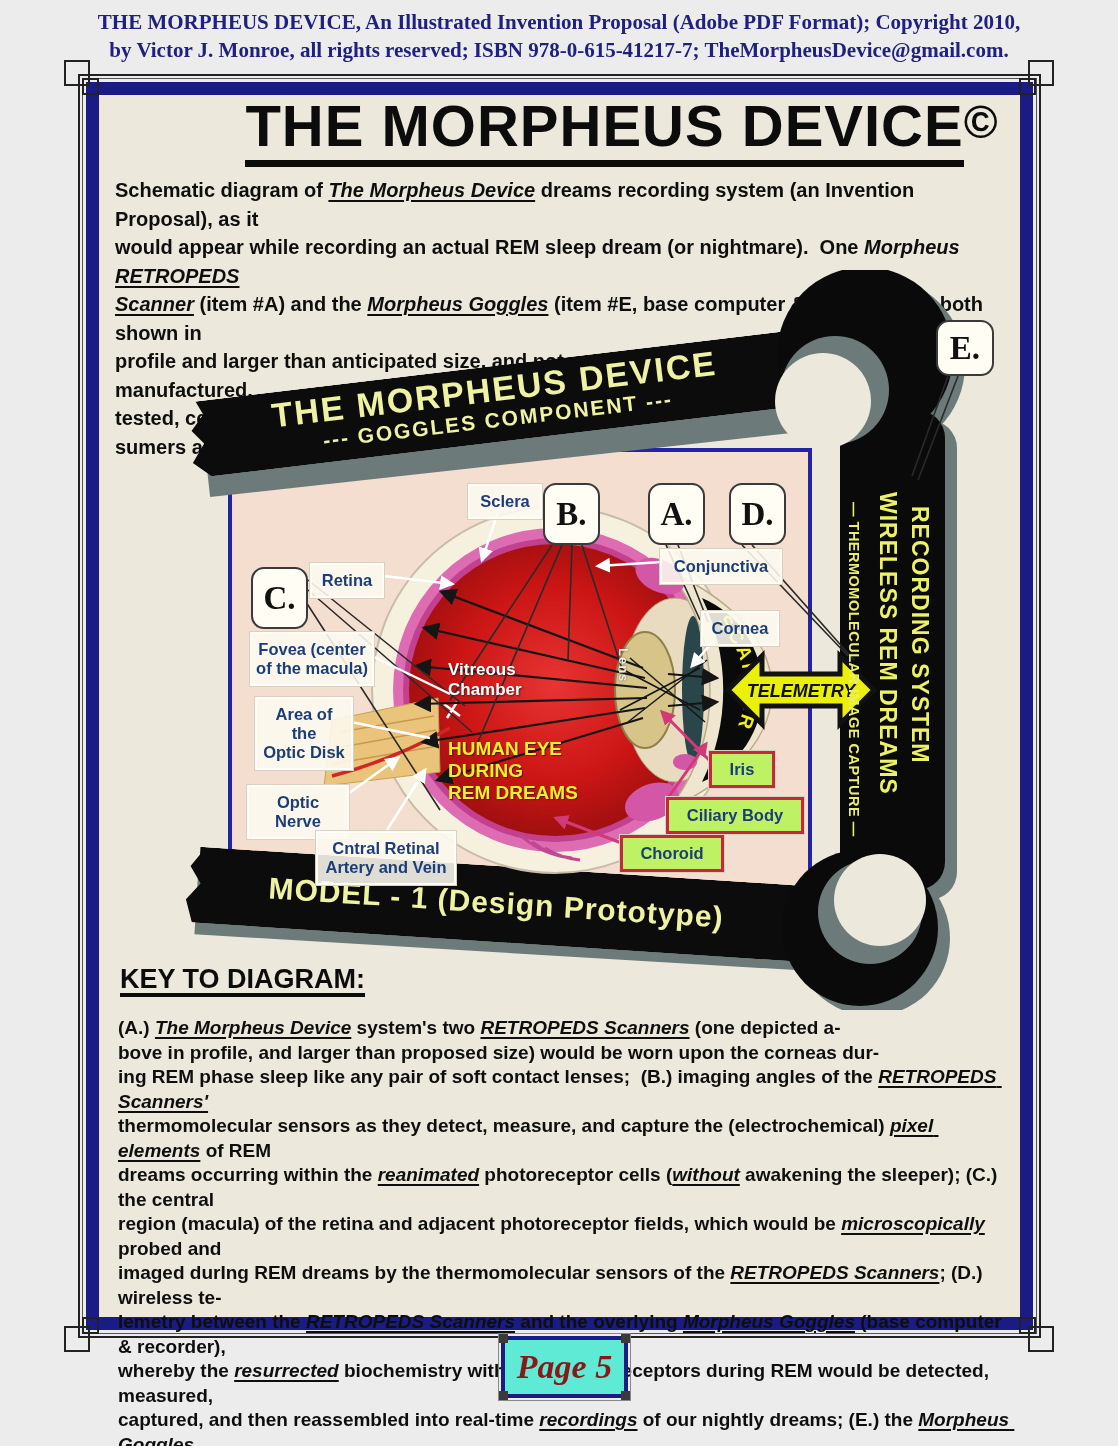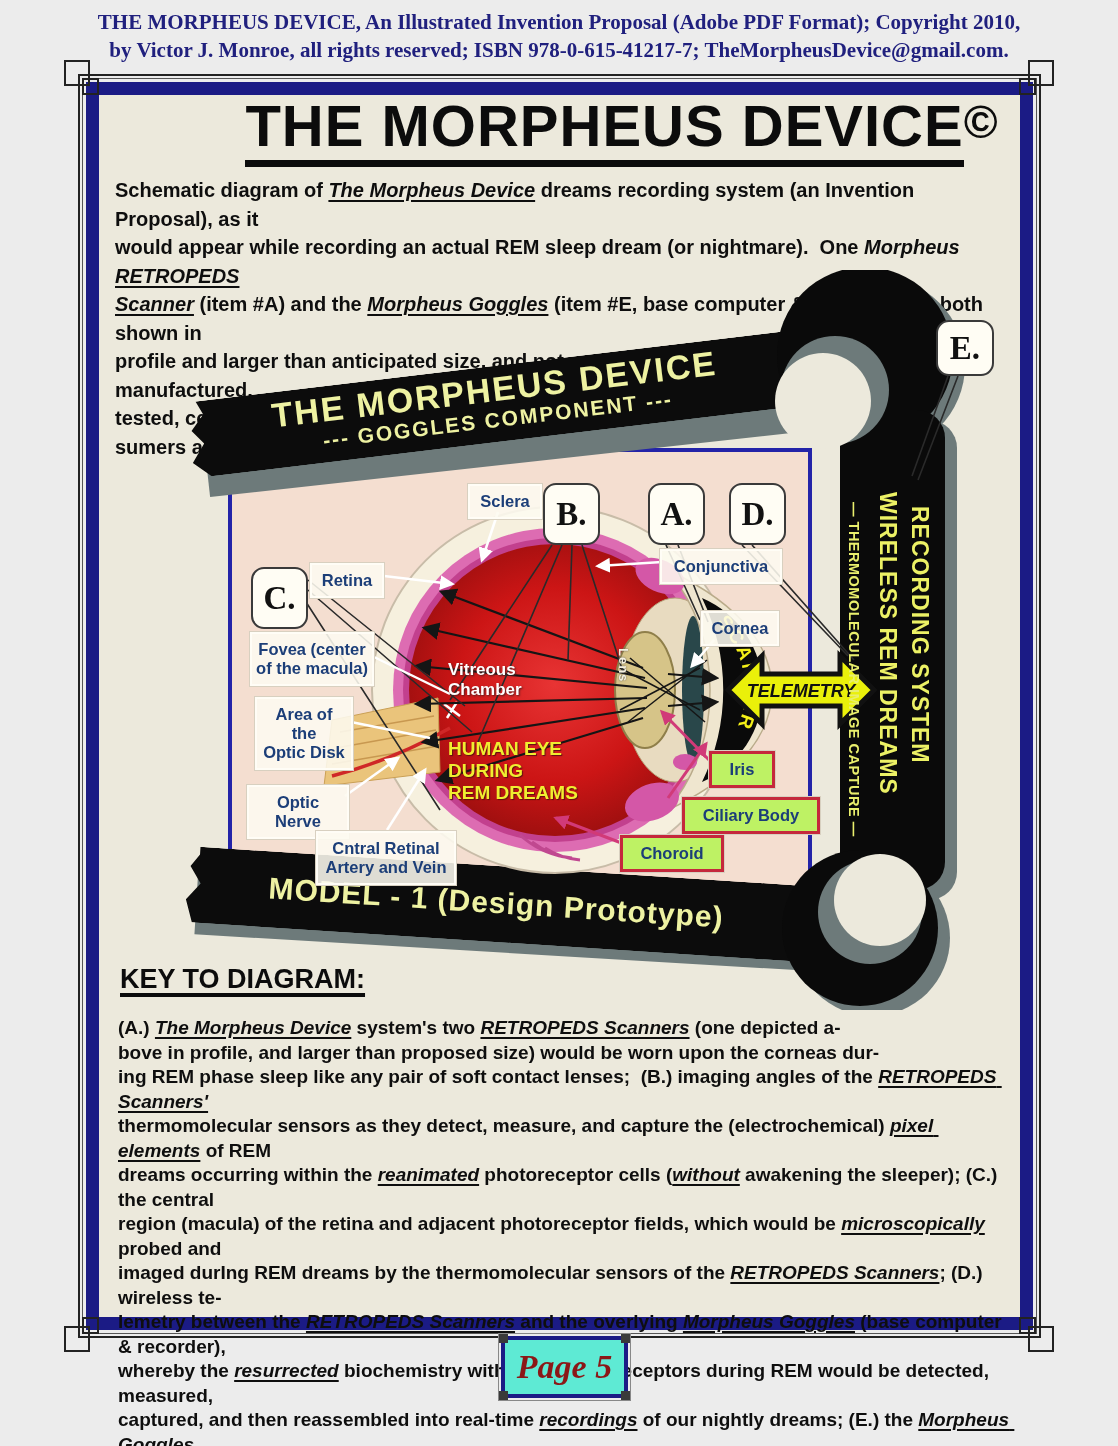--- a/index.html
+++ b/index.html
@@ -234,21 +234,21 @@
     <div class="lbl" style="left:155px;top:427px;width:98px;">
         <span style="display:block">Area of the</span>
         <span style="display:block">Optic Disk</span>
       </div>
     <div class="lbl" style="left:147px;top:515px;width:102px;">Optic Nerve</div>
     <div class="lbl" style="left:216px;top:561px;width:140px;">
         <span style="display:block">Cntral Retinal</span>
         <span style="display:block">Artery and Vein</span>
       </div>
     <div class="lbl lbl-red" style="left:609px;top:481px;width:66px;">Iris</div>
-    <div class="lbl lbl-red" style="left:582px;top:527px;width:138px;">Ciliary Body</div>
+    <div class="lbl lbl-red" style="left:566px;top:527px;width:138px;">Ciliary Body</div>
     <div class="lbl lbl-red" style="left:520px;top:565px;width:104px;">Choroid</div>
 
     <div class="free-lbl vitreous">
         <span style="display:block">Vitreous</span>
         <span style="display:block">Chamber</span>
       </div>
     <div class="free-lbl humaneye">
         <span style="display:block">HUMAN EYE</span>
         <span style="display:block">DURING</span>
         <span style="display:block">REM DREAMS</span>

